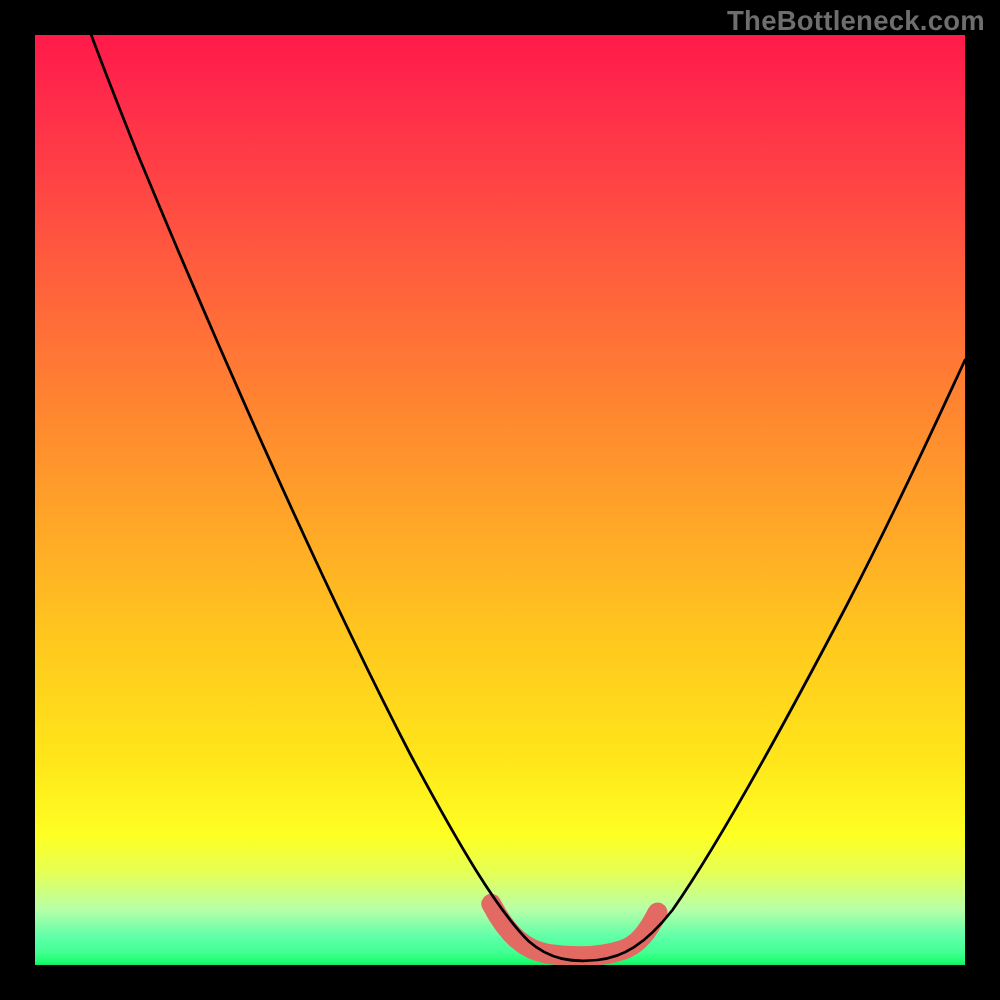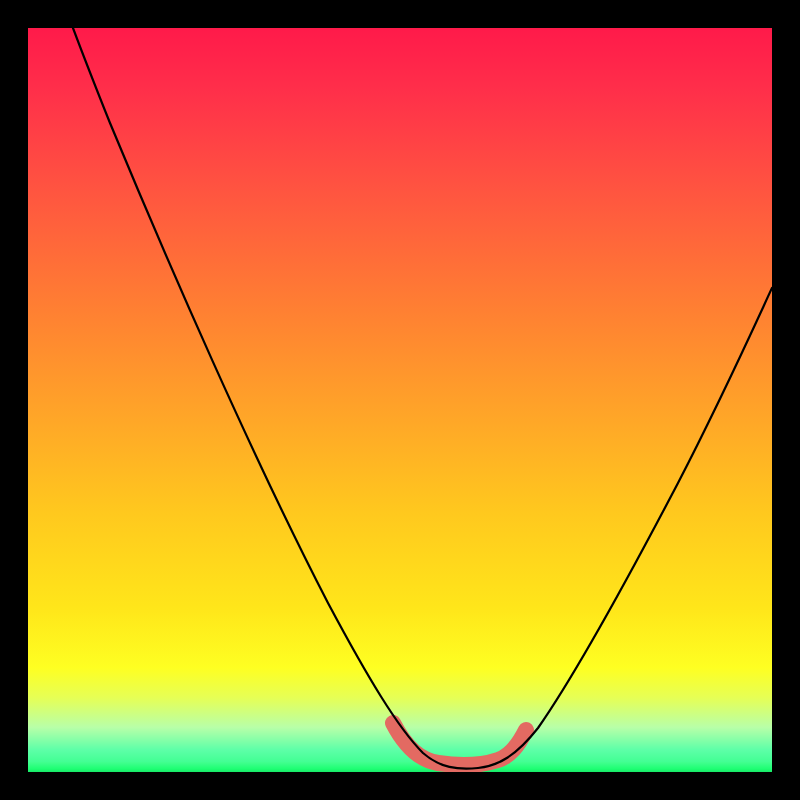--- a/index.html
+++ b/index.html
@@ -104,13 +104,14 @@
                C 60 40, 72 70, 82 95
                C 140 235, 225 430, 300 575
                C 340 650, 370 700, 395 725
                C 412 740, 430 742, 450 740
                C 470 738, 488 728, 510 700
                C 545 650, 595 560, 650 455
                C 695 368, 730 290, 744 260"></path>
     </svg>
   </div>
 
+  <div class="watermark">TheBottleneck.com</div>
 </div>
 
 </body></html>

